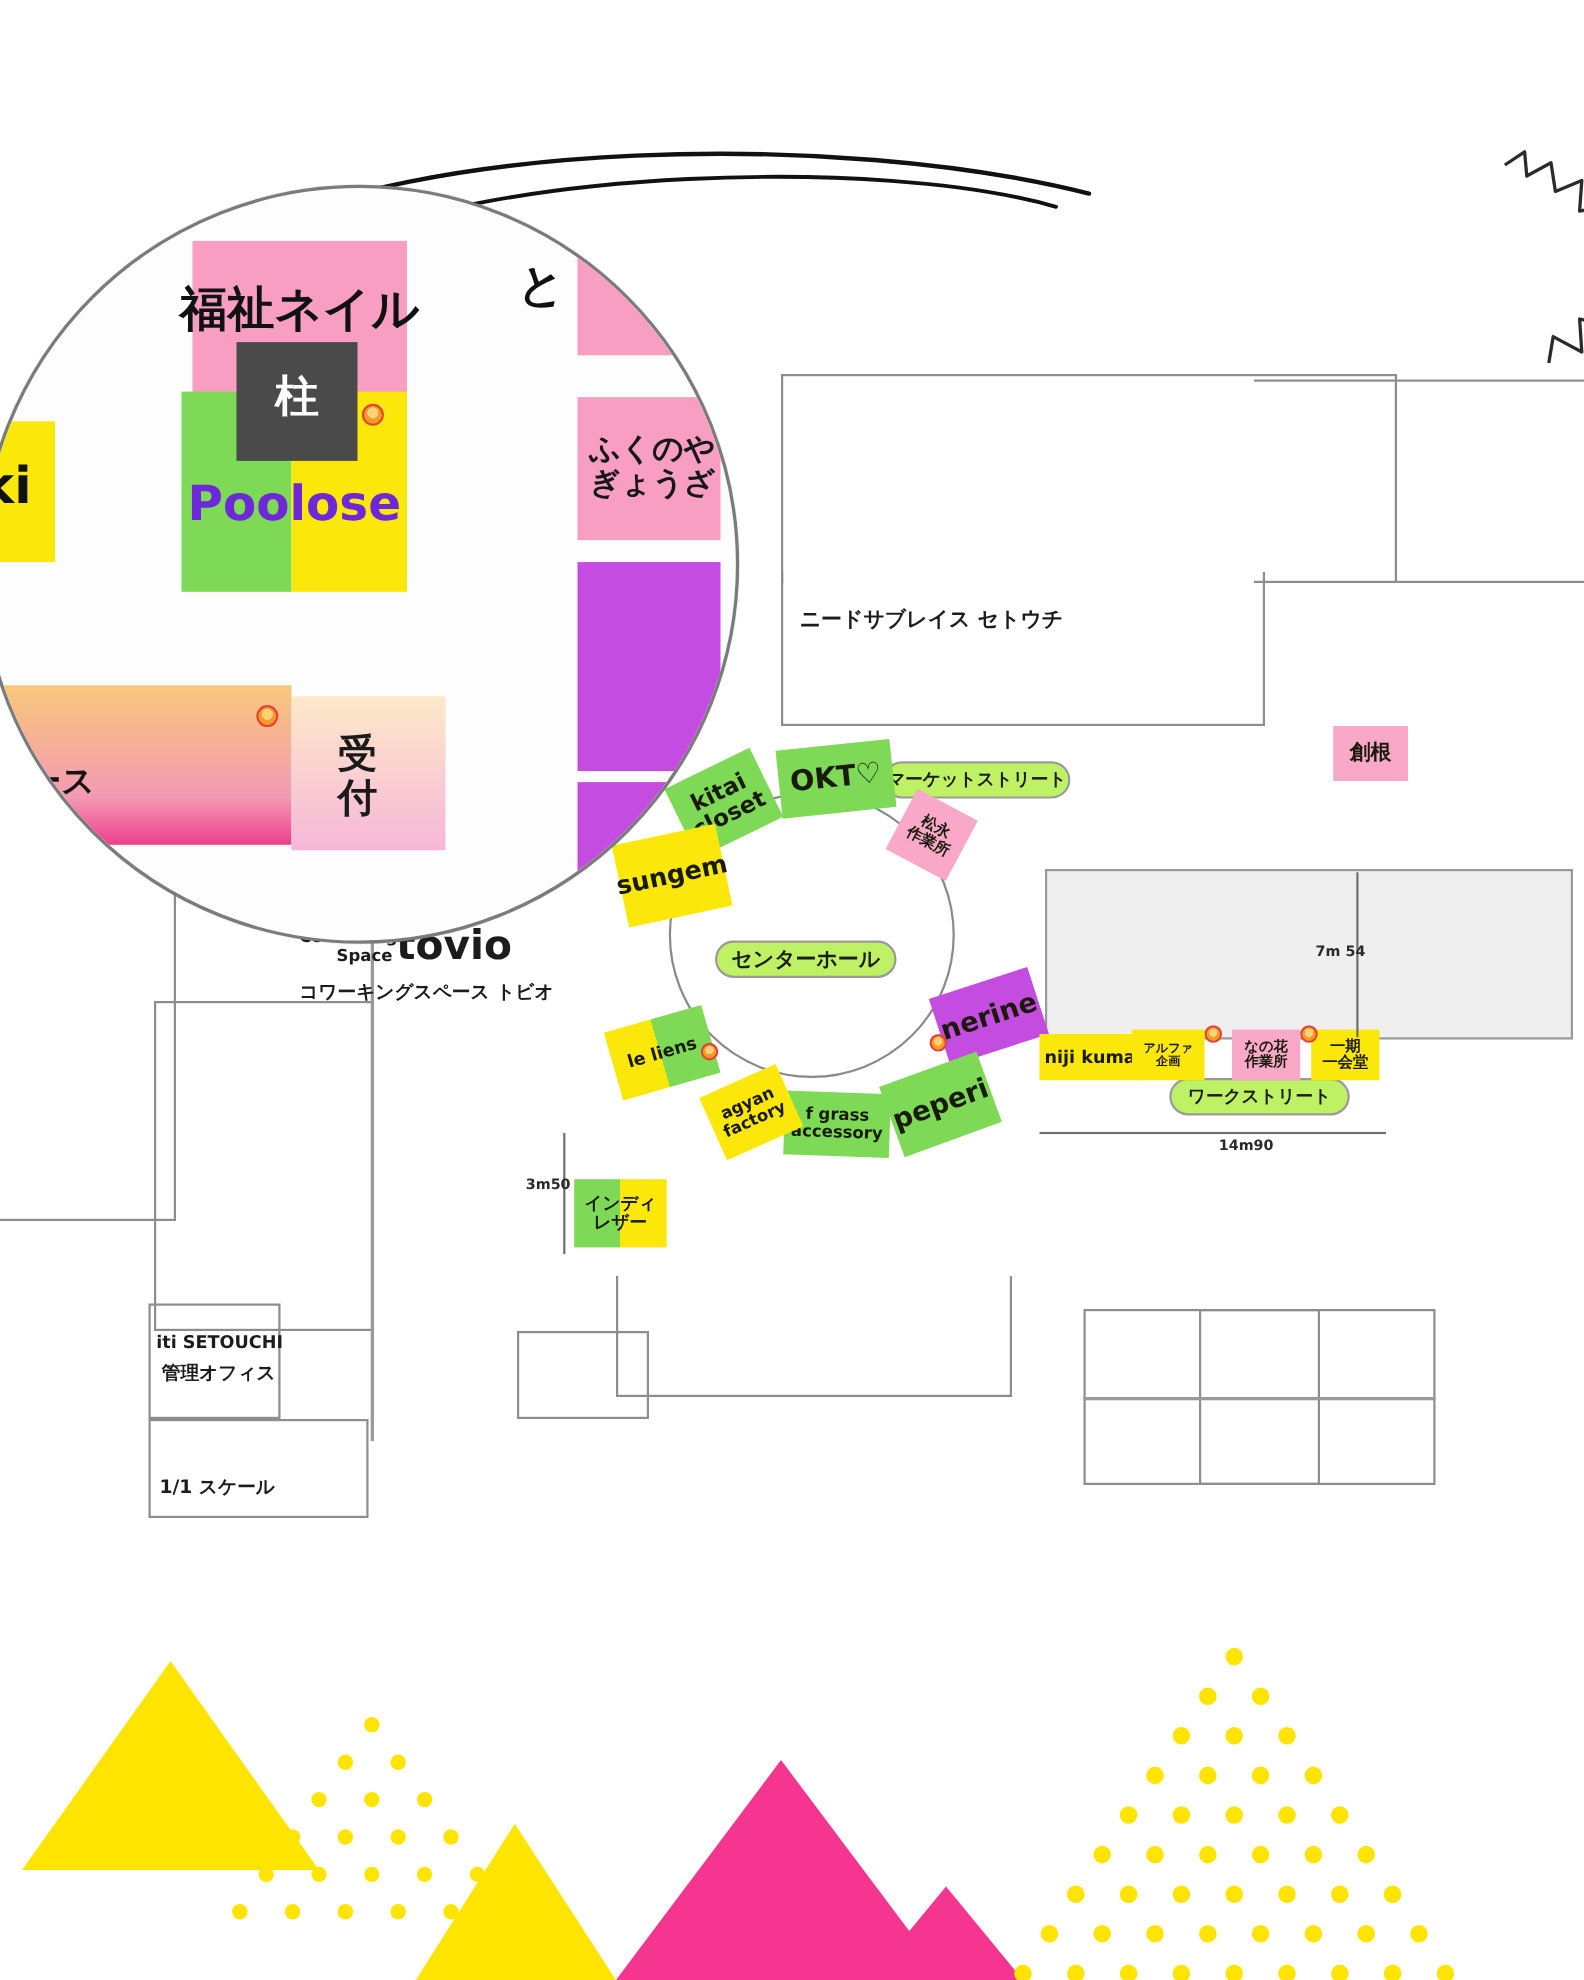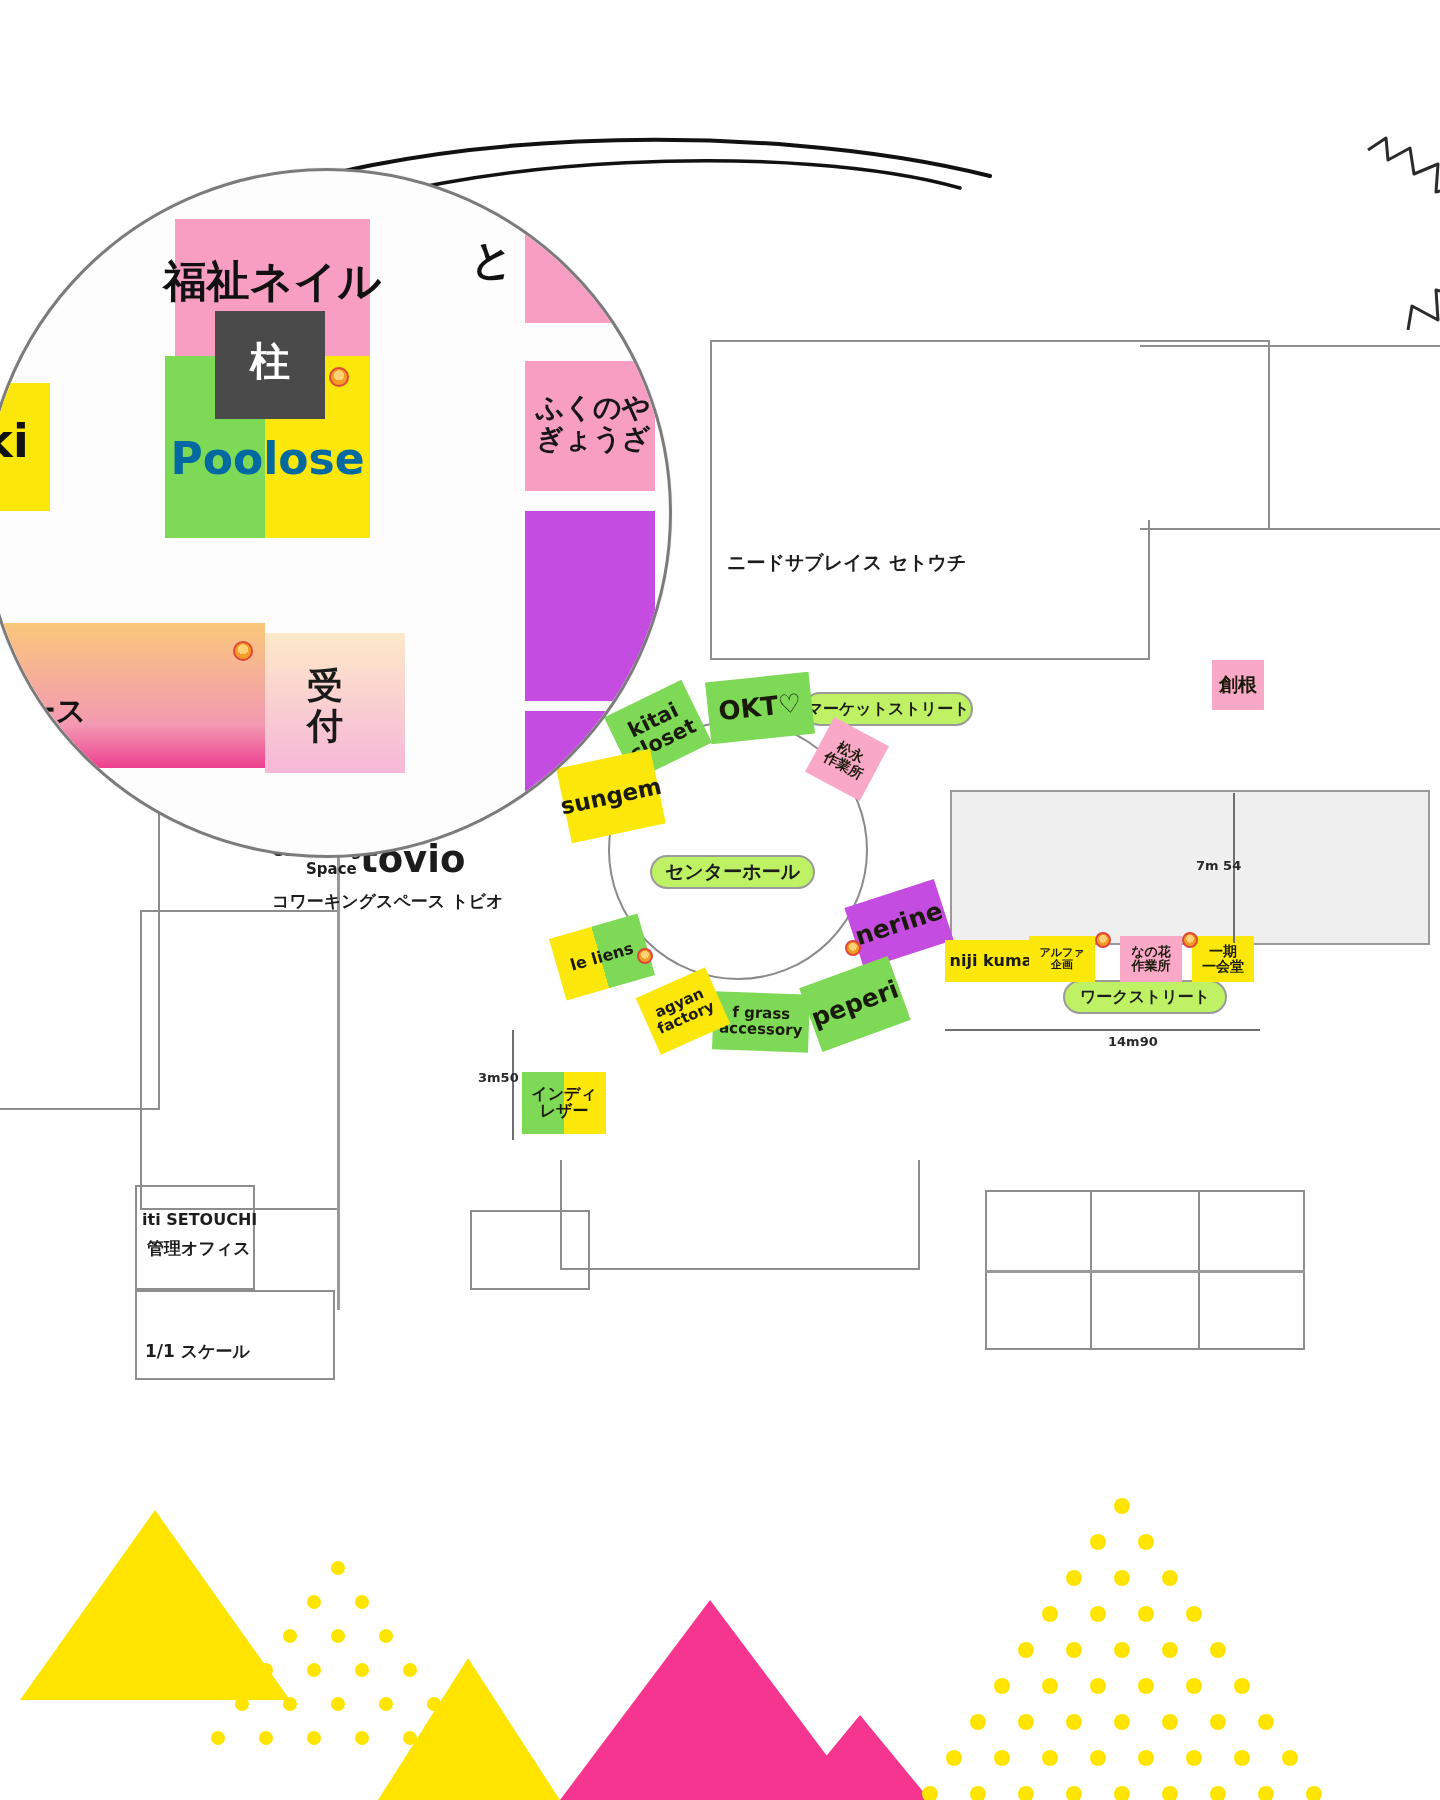--- a/index.html
+++ b/index.html
@@ -173,21 +173,21 @@
     </div>
     <div class="chip yellow" style="left:1192px; top:786px; width:62px; height:46px; font-size:14px;">
       <span style="white-space:pre-line;">一期
 一会堂</span>
     </div>
 
     <div class="chip split-yg" style="left:522px; top:922px; width:84px; height:62px; font-size:16px;">
       <span style="white-space:pre-line;">インディ
 レザー</span>
     </div>
-    <div class="chip pink" style="left:1212px; top:510px; width:52px; height:50px; font-size:19px;">
+    <div class="chip pink" style="left:1212px; top:510px; width:68px; height:50px; font-size:19px;">
       <span>創根</span>
     </div>
 
     <div class="plain-label" style="left:272px; top:692px; font-size:15px;">Coworking</div>
     <div class="plain-label" style="left:306px; top:710px; font-size:15px;">Space</div>
     <div class="plain-label" style="left:360px; top:688px; font-size:37px; font-weight:800;">tovio</div>
     <div class="plain-label" style="left:272px; top:740px; font-size:17px;">コワーキングスペース トビオ</div>
 
     <div class="plain-label" style="left:142px; top:1060px; font-size:16px;">iti SETOUCHI</div>
     <div class="plain-label" style="left:147px; top:1087px; font-size:17px;">管理オフィス</div>
@@ -209,21 +209,21 @@
   </div>
 
   <div class="magnifier">
     <div class="mag-inner">
 
       <div class="mg" style="left:190px; top:48px; width:195px; height:140px; background:#f79ec2;"></div>
       <div class="mg" style="left:170px; top:85px; width:235px; height:52px; font-size:43px; color:#111;">福祉ネイル</div>
 
       <div class="mg" style="left:180px; top:185px; width:100px; height:182px; background:#7ed957;"></div>
       <div class="mg" style="left:280px; top:185px; width:105px; height:182px; background:#fbe70a;"></div>
-      <div class="mg" style="left:180px; top:262px; width:205px; height:52px; font-size:44px; color:#0369a1;">Poolose</div>
+      <div class="mg" style="left:180px; top:262px; width:205px; height:52px; font-size:44px; color:#6d28d9;">Poolose</div>
 
       <div class="mg" style="left:230px; top:140px; width:110px; height:108px; background:#4a4a4a;"></div>
       <div class="mg" style="left:230px; top:160px; width:110px; height:60px; font-size:40px; color:#fff;">柱</div>
 
       <div class="mg" style="left:-20px; top:212px; width:85px; height:128px; background:#fbe70a;"></div>
       <div class="mg" style="left:-22px; top:240px; width:85px; height:60px; font-size:46px; color:#111;">ki</div>
 
       <div class="mg" style="left:18px; top:452px; width:262px; height:145px;
                   background:linear-gradient(180deg,#f9c77a 0%, #f39ab3 70%, #ed3f8e 100%);"></div>
       <div class="mg" style="left:280px; top:462px; width:140px; height:140px;

